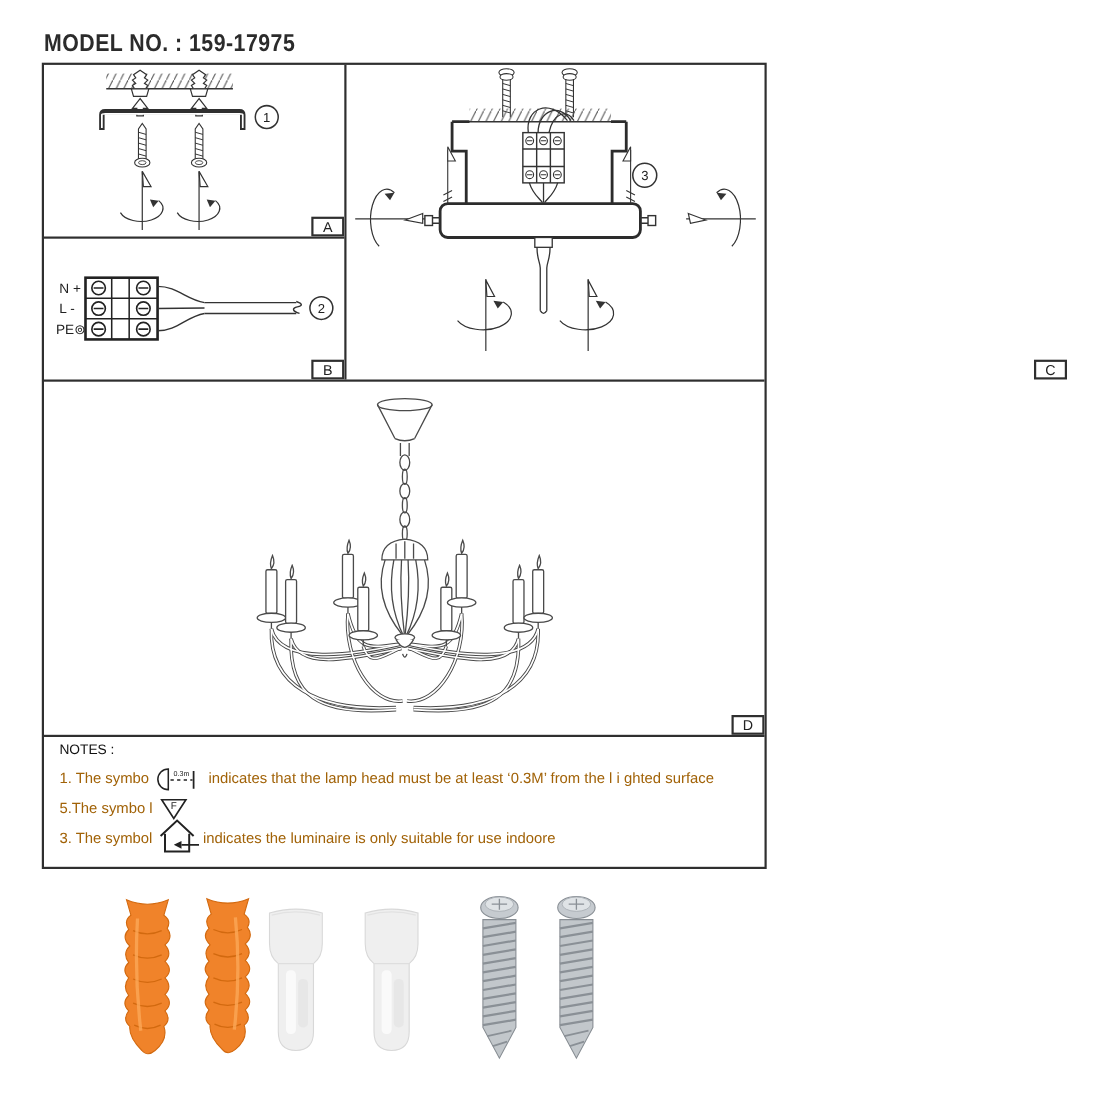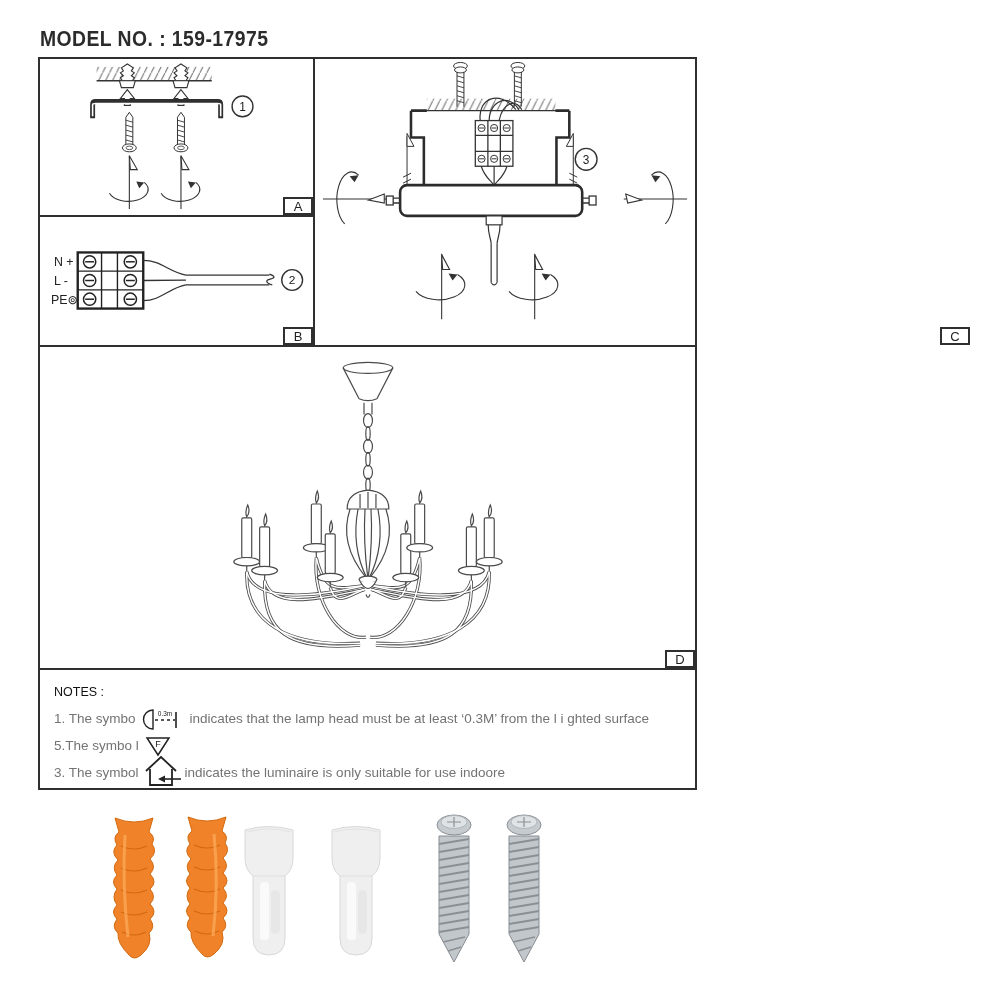--- a/index.html
+++ b/index.html
@@ -9,23 +9,23 @@
     letter-spacing:.5px;color:#2b2b2b;transform:scaleX(.88);transform-origin:left center;white-space:nowrap;}
   .main{position:absolute;left:38px;top:57px;width:659px;height:733px;
     border:2px solid #2f2f2f;box-sizing:border-box;background:#fff;}
   .div-line{position:absolute;background:#2f2f2f;}
   .panel{position:absolute;}
   .tab{position:absolute;width:30px;height:18px;border:2px solid #2f2f2f;box-sizing:border-box;
     background:#fff;display:flex;align-items:center;justify-content:center;
     font-size:13px;color:#222;}
   svg{display:block;}
   svg text{font-family:"Liberation Sans",sans-serif;fill:#222;}
-  .notes{position:absolute;left:0;top:611px;width:655px;height:118px;padding:15px 0 0 14px;box-sizing:border-box;}
+  .notes{position:absolute;left:0;top:611px;width:655px;height:118px;padding:4px 0 0 14px;box-sizing:border-box;}
   .notes-heading{font-size:12.5px;color:#111;margin-bottom:6px;}
-  .note-row{display:flex;align-items:center;gap:6px;font-size:13.5px;color:#737373;height:27px;white-space:nowrap;}
+  .note-row{display:flex;align-items:center;gap:6px;font-size:13.5px;color:#a16207;height:27px;white-space:nowrap;}
   .note-sym{flex:0 0 auto;}
   .hw{position:absolute;}
 </style>
 </head>
 <body>
 
 <div class="page">
 
   <div class="title">MODEL NO. : 159-17975</div>
 

